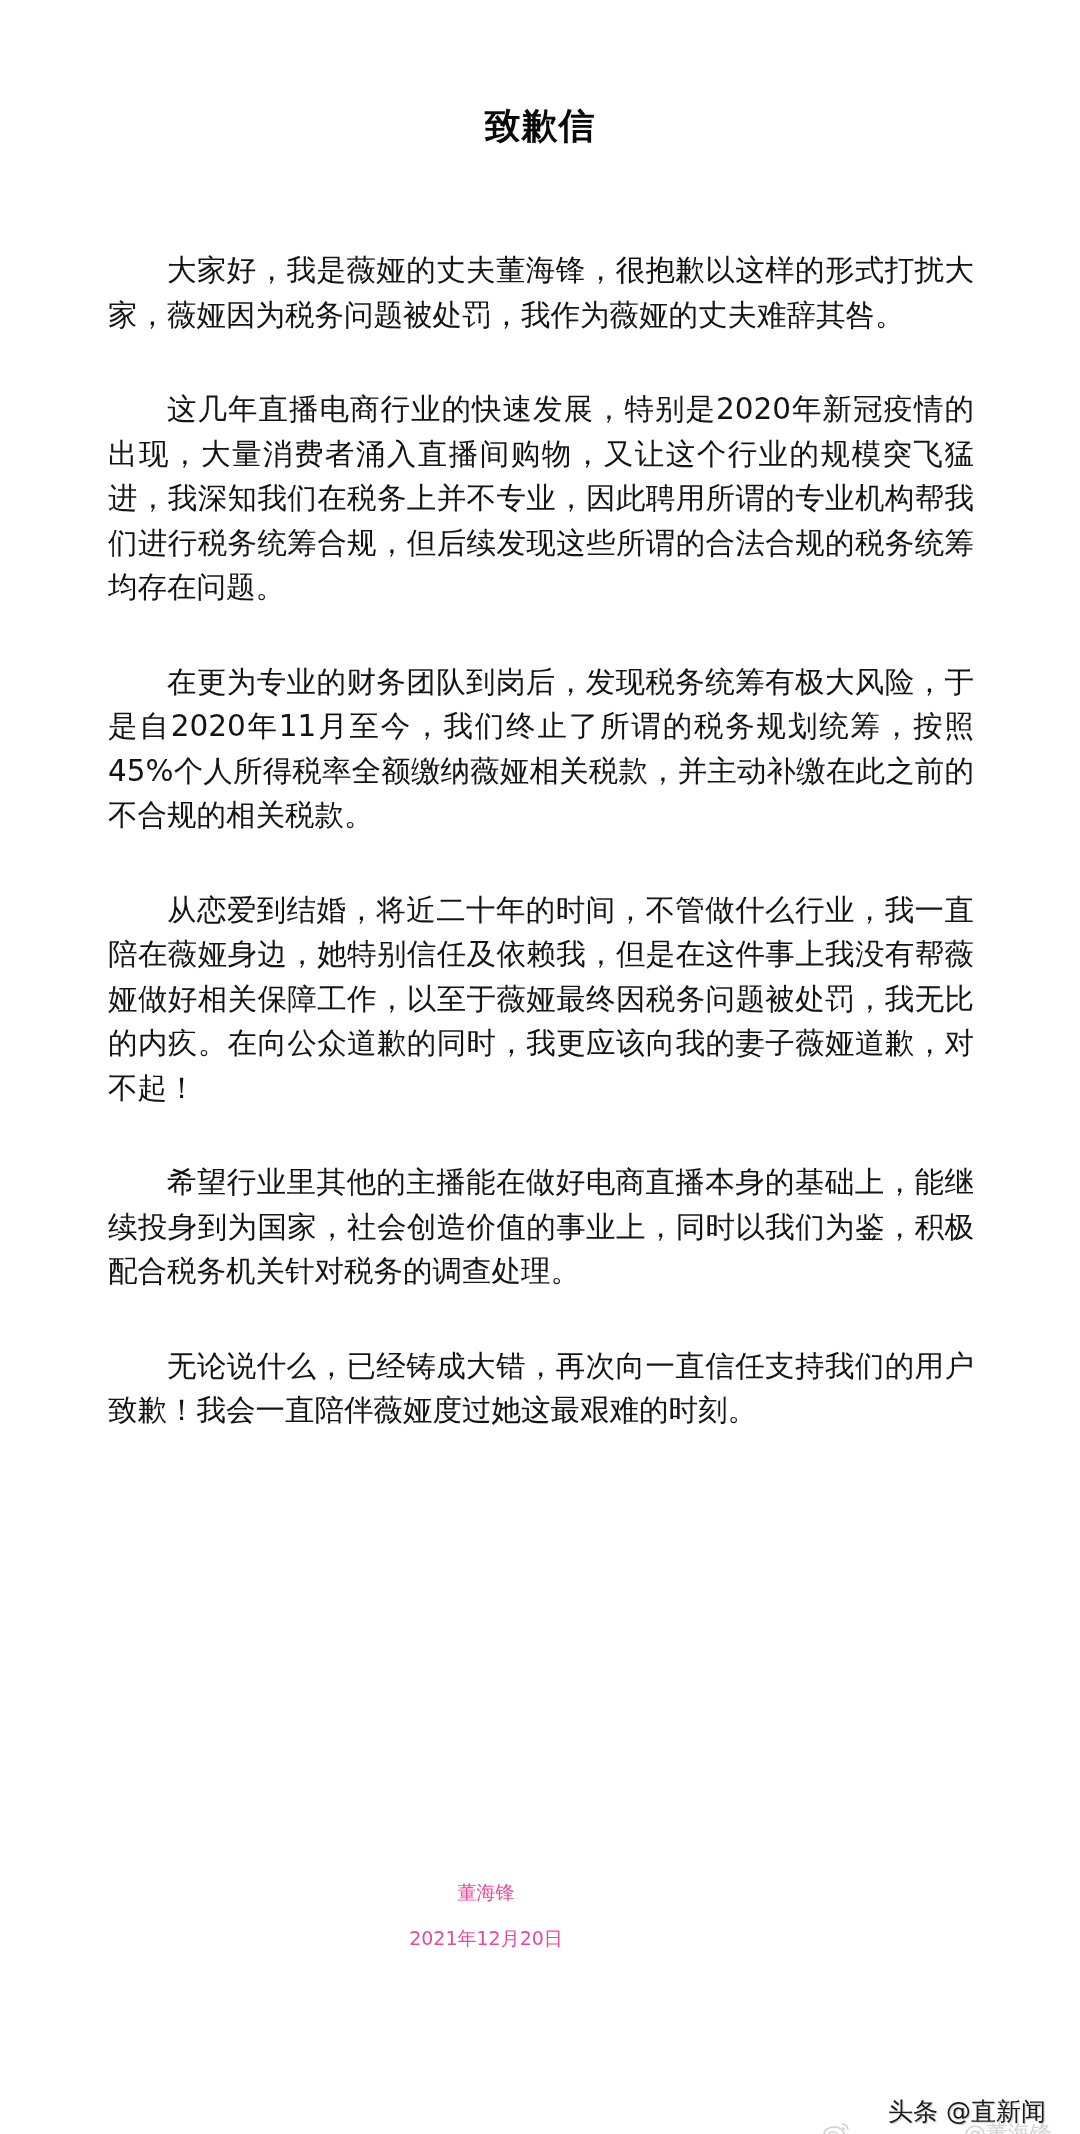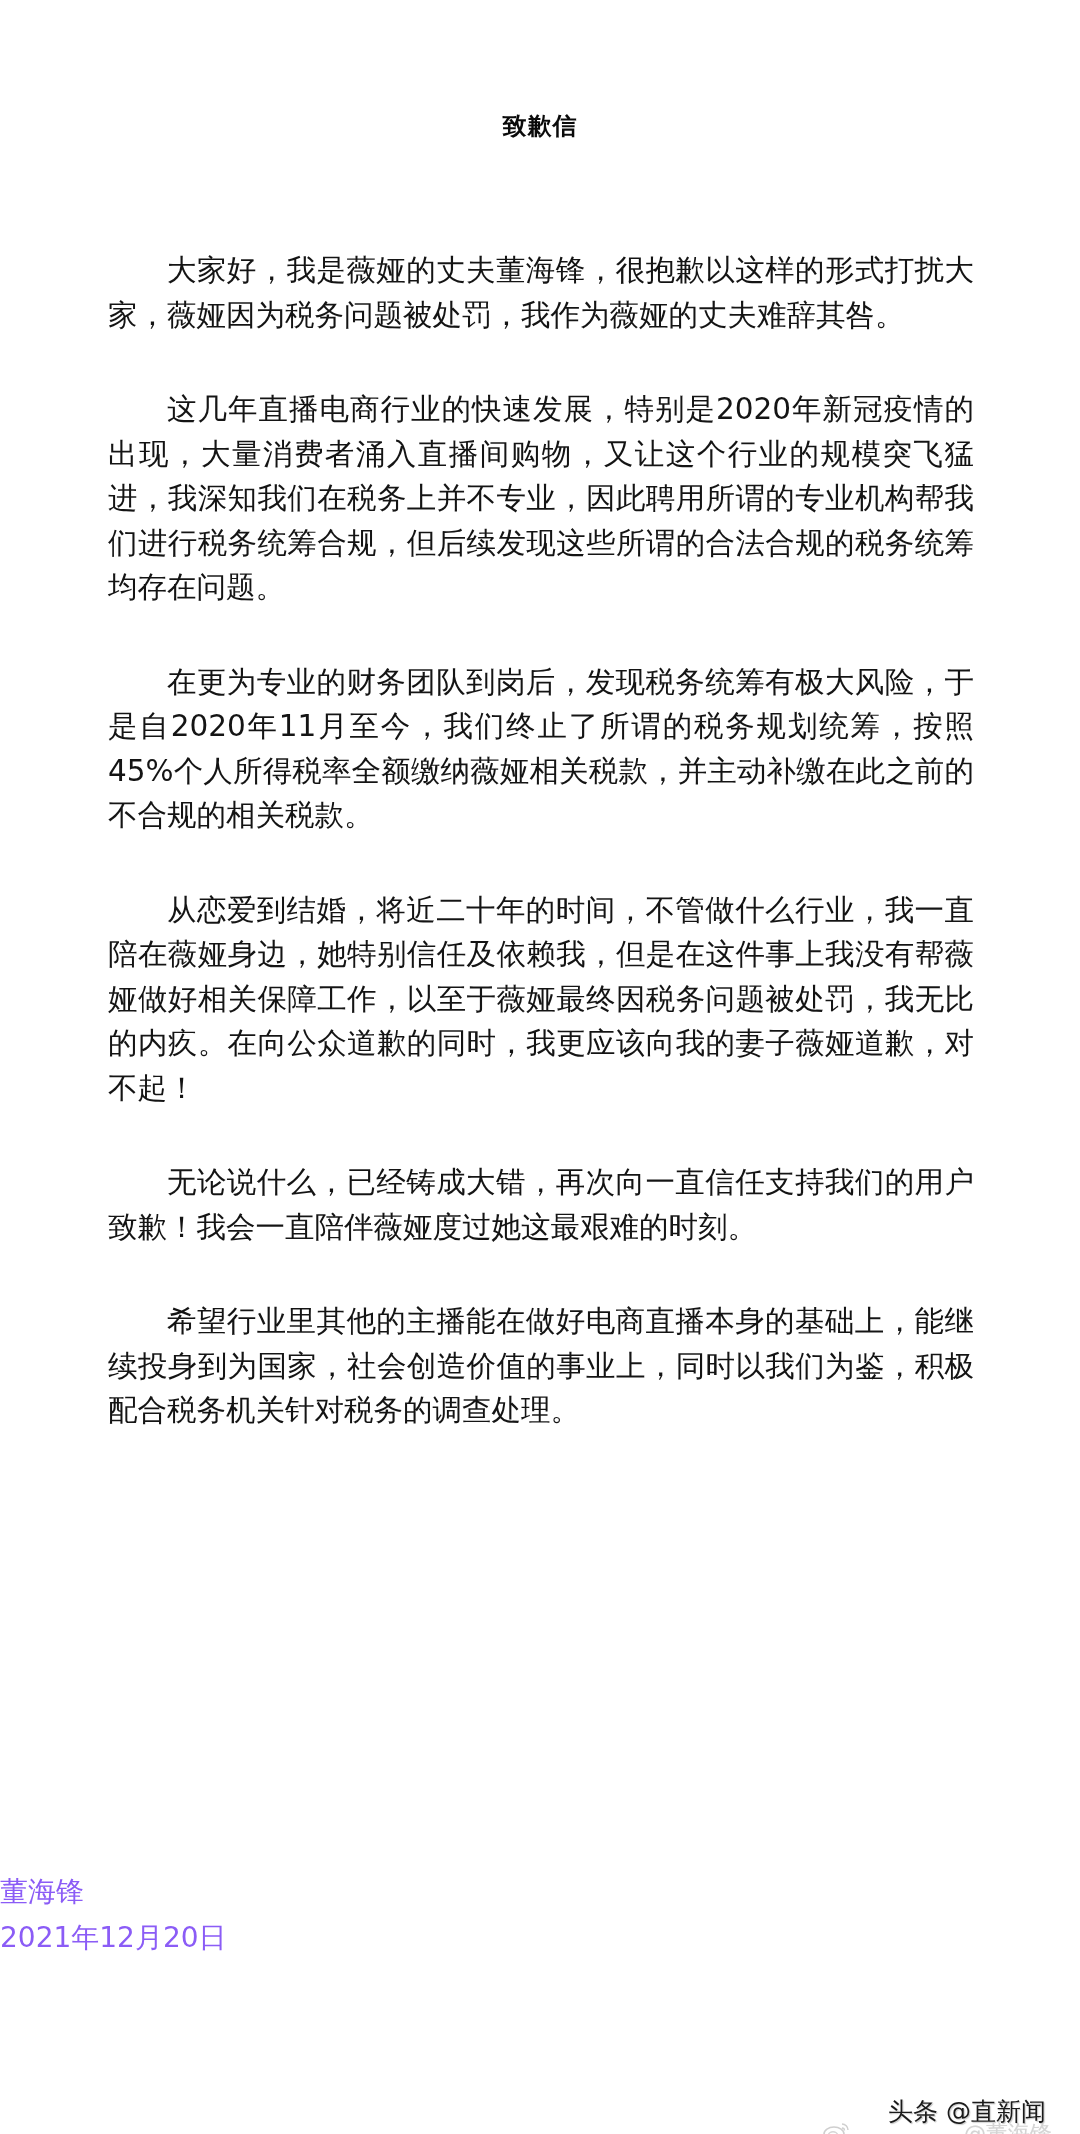--- a/index.html
+++ b/index.html
@@ -20,21 +20,21 @@
       left: 0;
       top: 0;
       width: 1080px;
     }
     .title {
       position: absolute;
       top: 104px;
       left: 0;
       width: 1080px;
       text-align: center;
-      font-size: 24px;
+      font-size: 36px;
       font-weight: bold;
       line-height: 44px;
       letter-spacing: 1px;
       color: #0a0a0a;
     }
     .body {
       position: absolute;
       top: 232px;
       left: 108px;
       width: 866px;
@@ -45,24 +45,24 @@
       line-height: 44.5px;
       text-indent: 2em;
       text-align: justify;
       color: #141414;
       letter-spacing: 0px;
     }
     .signature {
       position: absolute;
       left: 0;
       width: 972px;
-      text-align: left;
-      font-size: 28px;
+      text-align: center;
+      font-size: 19px;
       line-height: 44px;
-      color: #8b5cf6;
+      color: #ec4899;
     }
     .sig-name { top: 1870px; }
     .sig-date { top: 1916px; }
 
     .watermark {
       position: absolute;
       right: 22px;
       top: 2074px;
       width: 240px;
       height: 56px;
@@ -101,22 +101,22 @@
 <body>
 
 <div class="letter">
   <div class="title">致歉信</div>
 
   <div class="body">
     <p class="para">大家好，我是薇娅的丈夫董海锋，很抱歉以这样的形式打扰大家，薇娅因为税务问题被处罚，我作为薇娅的丈夫难辞其咎。</p>
     <p class="para">这几年直播电商行业的快速发展，特别是2020年新冠疫情的出现，大量消费者涌入直播间购物，又让这个行业的规模突飞猛进，我深知我们在税务上并不专业，因此聘用所谓的专业机构帮我们进行税务统筹合规，但后续发现这些所谓的合法合规的税务统筹均存在问题。</p>
     <p class="para">在更为专业的财务团队到岗后，发现税务统筹有极大风险，于是自2020年11月至今，我们终止了所谓的税务规划统筹，按照45%个人所得税率全额缴纳薇娅相关税款，并主动补缴在此之前的不合规的相关税款。</p>
     <p class="para">从恋爱到结婚，将近二十年的时间，不管做什么行业，我一直陪在薇娅身边，她特别信任及依赖我，但是在这件事上我没有帮薇娅做好相关保障工作，以至于薇娅最终因税务问题被处罚，我无比的内疚。在向公众道歉的同时，我更应该向我的妻子薇娅道歉，对不起！</p>
+    <p class="para">希望行业里其他的主播能在做好电商直播本身的基础上，能继续投身到为国家，社会创造价值的事业上，同时以我们为鉴，积极配合税务机关针对税务的调查处理。</p>
     <p class="para">无论说什么，已经铸成大错，再次向一直信任支持我们的用户致歉！我会一直陪伴薇娅度过她这最艰难的时刻。</p>
-    <p class="para">希望行业里其他的主播能在做好电商直播本身的基础上，能继续投身到为国家，社会创造价值的事业上，同时以我们为鉴，积极配合税务机关针对税务的调查处理。</p>
   </div>
 
   <div class="signature sig-name">董海锋</div>
   <div class="signature sig-date">2021年12月20日</div>
 </div>
 
 <div class="watermark">
   <span class="wm-logo">
     <svg width="30" height="24" viewBox="0 0 30 24">
       <ellipse cx="12" cy="15" rx="10" ry="7" fill="none" stroke="#cfcfcf" stroke-width="1.6"></ellipse>

